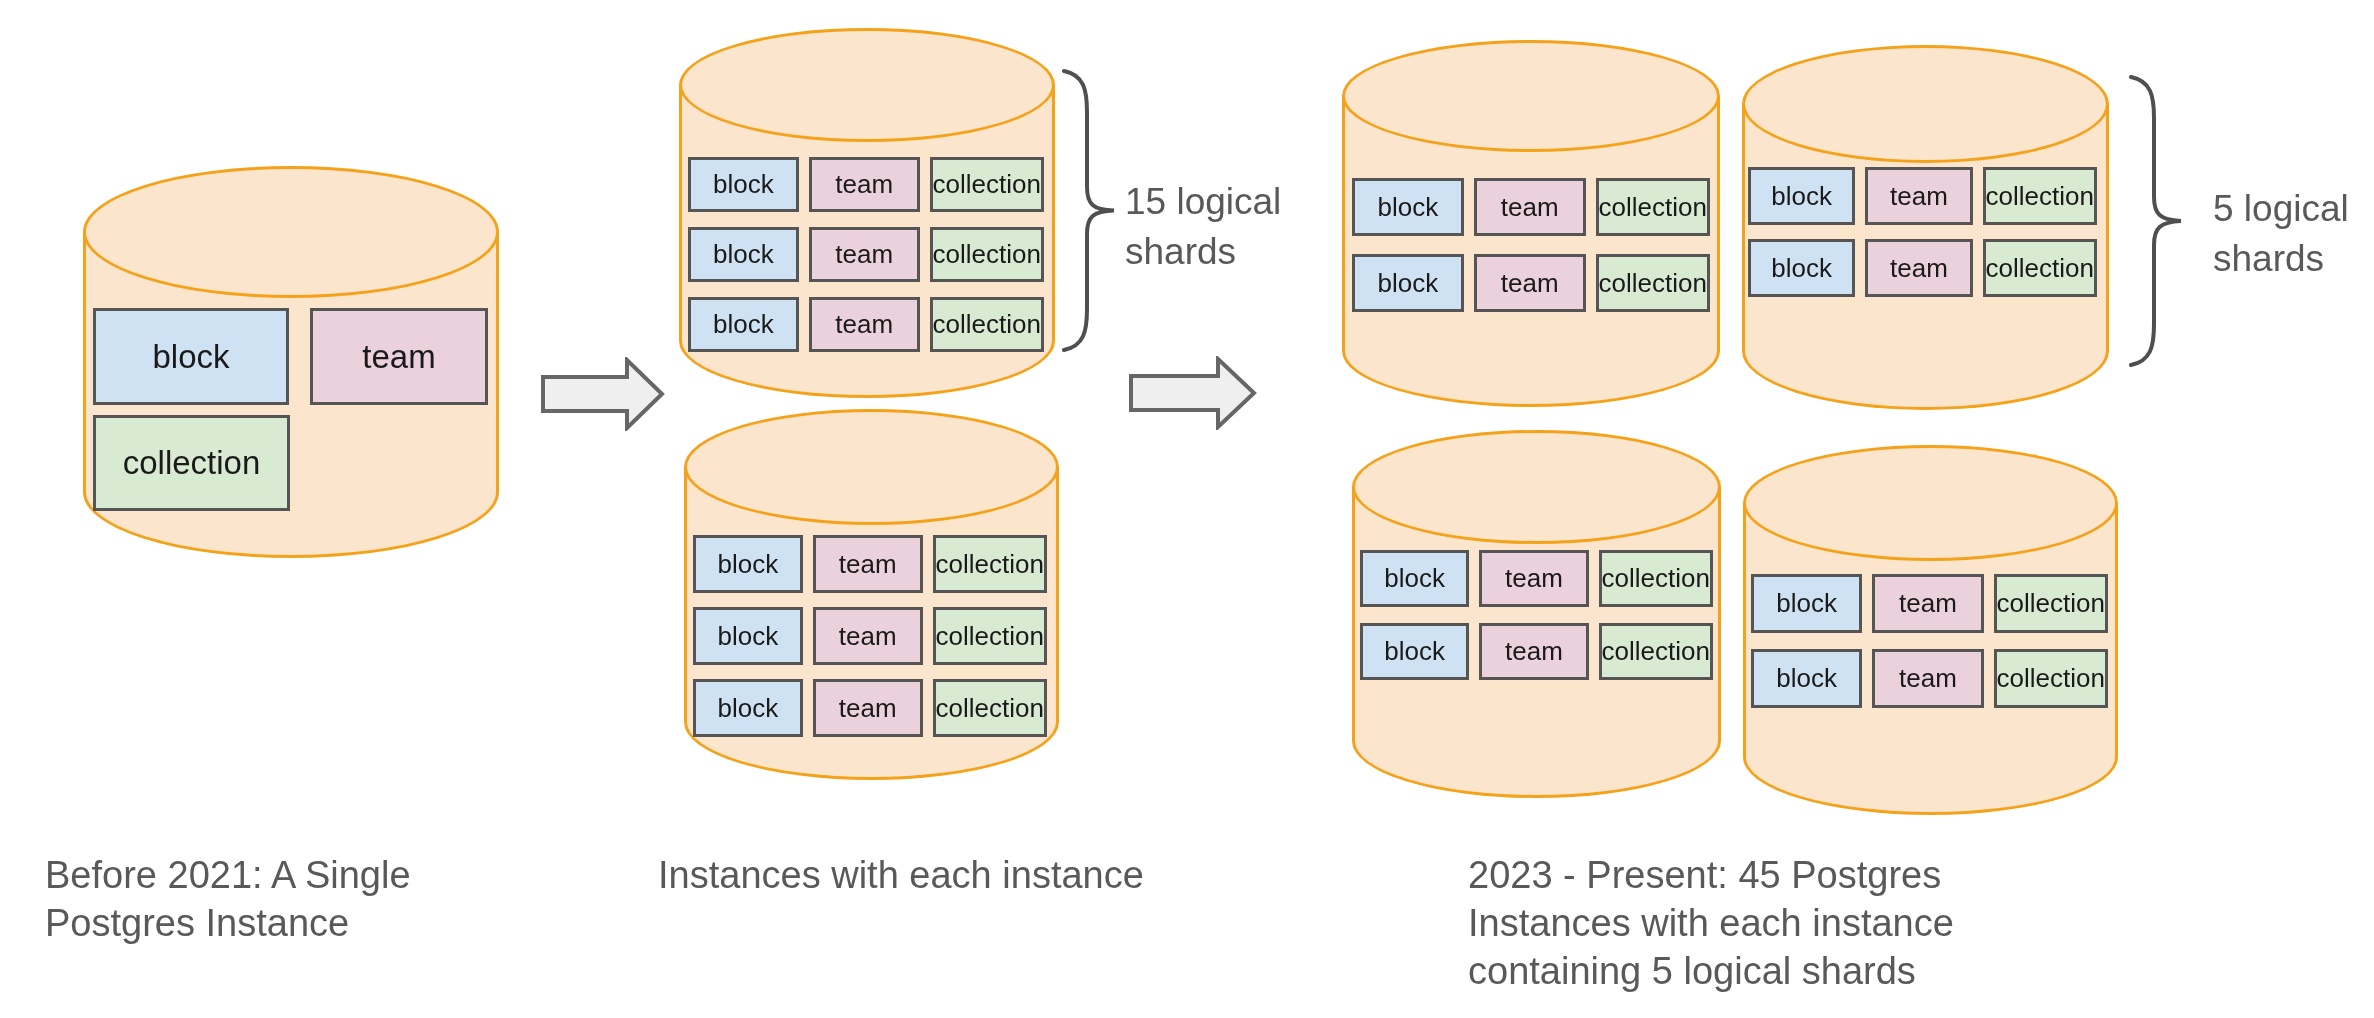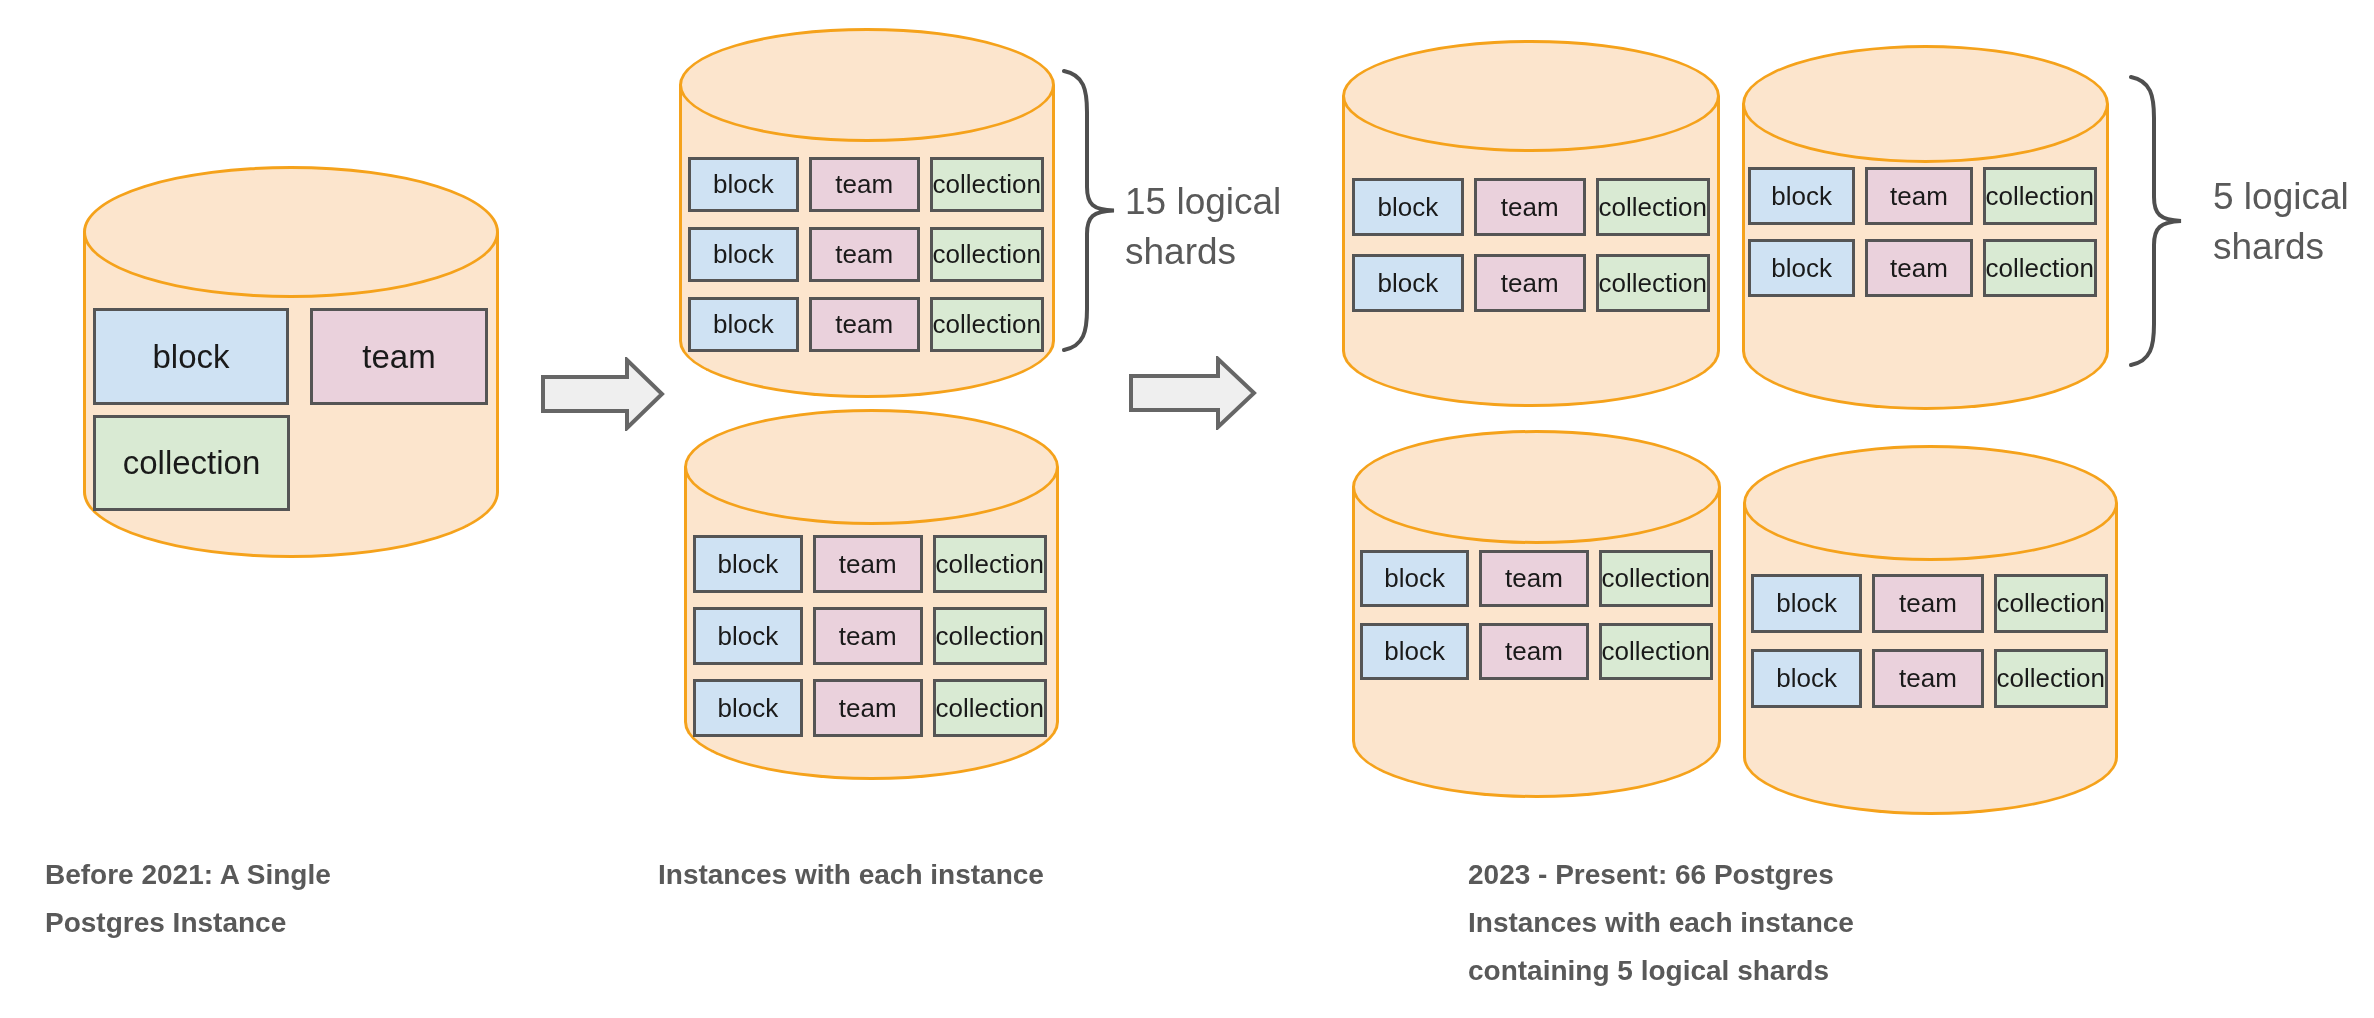--- a/index.html
+++ b/index.html
@@ -29,22 +29,22 @@
   }
   .c0 { background:var(--block-fill); }
   .c1 { background:var(--team-fill); }
   .c2 { background:var(--collection-fill); }
   .bigbox { position:absolute; font-size:33px; }
   .shard-grid { position:absolute; display:flex; flex-direction:column; }
   .shard-row { display:flex; gap:10px; }
   .shard-row .tbox { flex:1; font-size:26px; }
   
   .caption {
-    position:absolute; color:var(--text-gray); font-weight:bold;
-    font-size:28px; line-height:48px; white-space:nowrap;
+    position:absolute; color:var(--text-gray); font-weight:normal;
+    font-size:38px; line-height:48px; white-space:nowrap;
   }
   .shard-label {
     position:absolute; color:var(--text-gray);
     font-size:37px; line-height:50px; white-space:nowrap;
   }
   .deco { position:absolute; }
 </style>
 </head>
 <body>
 
@@ -193,24 +193,24 @@
           <div class="tbox c1">team</div>
           <div class="tbox c2">collection</div>
         </div>
       </div>
   </div>
 
   <svg class="deco" style="left:2123px; top:72px;" width="64" height="298" viewBox="0 0 64 298">
     <path d="M 8,5 C 28,9 31,24 31,46 L 31,125 C 31,142 37,148 58,149
              C 37,150 31,156 31,173 L 31,252 C 31,274 28,289 8,293" fill="none" stroke="var(--brace-stroke)" stroke-width="4" stroke-linecap="round"></path>
   </svg>
-  <div class="shard-label" style="left:2213px; top:172px;">
+  <div class="shard-label" style="left:2213px; top:184px;">
     <div>5 logical</div>
     <div>shards</div>
   </div>
 
   <div class="caption" style="left:1468px; top:851px;">
-    <div>2023 - Present: 66 Postgres</div>
+    <div>2023 - Present: 45 Postgres</div>
     <div>Instances with each instance</div>
     <div>containing 5 logical shards</div>
   </div>
 
 </div>
 
 </body></html>

